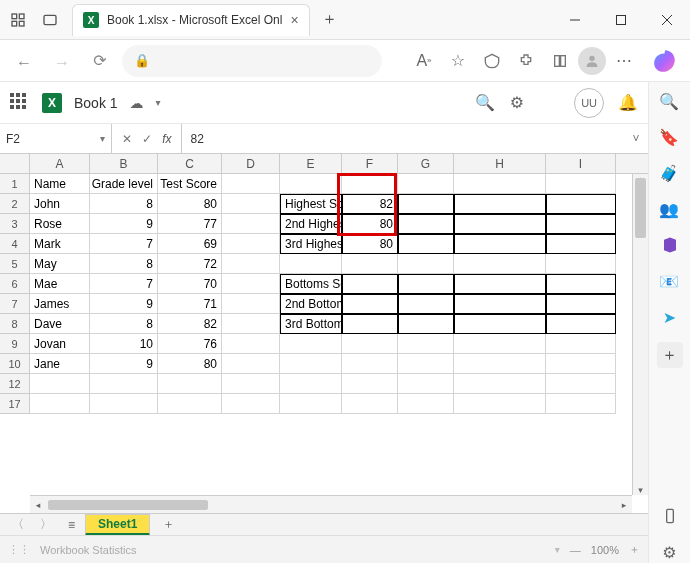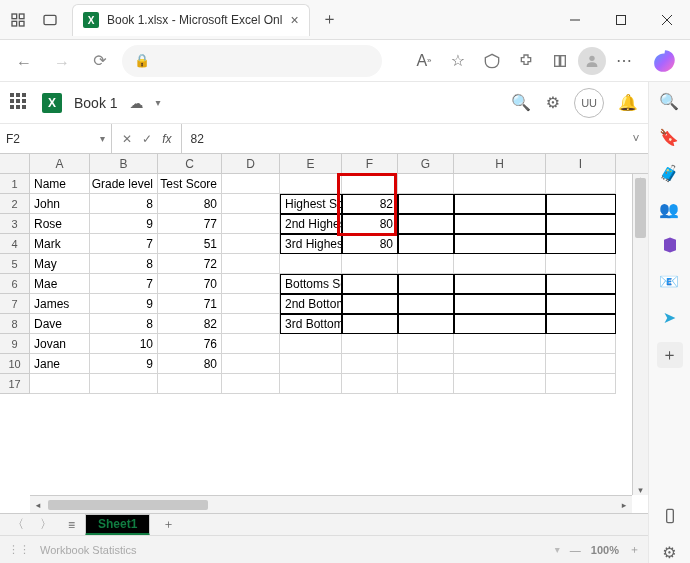--- a/index.html
+++ b/index.html
@@ -33,21 +33,21 @@
   .edge-sidebar .sb-plus { width:26px; height:26px; border-radius:4px; background:#eee; color:#555;}
   .edge-sidebar .spacer { flex:1; }
 
   
   .excel-header { height:42px; background:#fff; display:flex; align-items:center; padding:0 10px; gap:12px; border-bottom:1px solid #e8e8e8; margin-right:42px;}
   .app-launcher { width:20px; height:20px; display:grid; grid-template-columns:repeat(3,4px); grid-template-rows:repeat(3,4px); gap:2px;}
   .app-launcher span { background:#555; }
   .doc-name { font-size:14px; color:#333; }
   .cloud-icon { color:#666; font-size:14px;}
   .excel-header .right { margin-left:auto; display:flex; align-items:center; gap:14px;}
-  .user-badge { width:30px; height:30px; border-radius:50%; border:1px solid #bbb; display:flex; align-items:center; justify-content:center; font-size:11px; color:#666; background:#fff;}
+  .user-badge { width:30px; height:30px; border-radius:50%; border:1px solid #bbb; display:flex; align-items:center; justify-content:center; font-size:11px; color:#666; background:#fff;margin-left:36px;}
 
   
   .formula-row { height:30px; background:#fff; display:flex; align-items:center; border-bottom:1px solid #ccc; margin-right:42px; font-size:12px; color:#333;}
   .name-box { width:112px; height:100%; border-right:1px solid #ccc; display:flex; align-items:center; padding:0 6px; justify-content:space-between;}
   .name-box .dd { color:#777; font-size:10px;}
   .fb-btns { display:flex; align-items:center; gap:10px; padding:0 10px; color:#777; border-right:1px solid #ccc; height:100%;}
   .fx { font-style:italic; color:#555;}
   .formula-input { flex:1; padding:0 8px; display:flex; align-items:center;}
   .expand-fb { width:24px; color:#777; display:flex; align-items:center; justify-content:center;}
 
@@ -67,21 +67,21 @@
   .vscroll .thumb { position:absolute; top:4px; left:2px; right:2px; height:60px; background:#c8c8c8; border-radius:2px;}
   .vscroll .arrow { position:absolute; left:0; right:0; height:14px; display:flex; align-items:center; justify-content:center; color:#666; font-size:9px;}
   .hscroll-track { position:absolute; left:30px; right:16px; bottom:0; height:18px; background:#f3f3f3; border-top:1px solid #ccc; display:flex; align-items:center;}
   .hscroll-track .arrow { width:16px; text-align:center; color:#666; font-size:9px;}
   .hscroll-track .thumb { height:10px; width:160px; background:#c8c8c8; border-radius:2px; margin-left:2px;}
 
   
   .sheet-row { position:absolute; left:0; right:42px; bottom:28px; height:22px; background:#f3f3f3; border-top:1px solid #ccc; display:flex; align-items:center; padding-left:6px; gap:4px; font-size:12px;}
   .sheet-nav { color:#888; padding:0 6px;}
   .all-sheets { color:#666; padding:0 6px;}
-  .sheet-tab { background:#000000; border:1px solid #ccc; border-bottom:3px solid #107c41; padding:2px 12px; color:#107c41; font-weight:600;}
+  .sheet-tab { background:#fde047; border:1px solid #ccc; border-bottom:3px solid #107c41; padding:2px 12px; color:#107c41; font-weight:600;}
   .add-sheet { color:#666; padding:0 8px;}
 
   
   .status-row { position:absolute; left:0; right:42px; bottom:0; height:28px; background:#f3f3f3; border-top:1px solid #ddd; display:flex; align-items:center; padding:0 8px; font-size:11px; color:#aaa; gap:10px;}
   .status-row .mid { flex:1;}
 
   
   .cA{width:60px;} .cB{width:68px;} .cC{width:64px;} .cD{width:58px;} .cE{width:62px;} .cF{width:56px;} .cG{width:56px;} .cH{width:92px;} .cI{width:70px;}
 </style>
 </head>
@@ -284,21 +284,21 @@
         <div class="cell cE bordered">2nd Highest</div>
         <div class="cell cF num bordered">80</div>
         <div class="cell cG bordered"></div>
         <div class="cell cH bordered"></div>
         <div class="cell cI bordered"></div>
       </div>
       <div class="row">
         <div class="row-h">4</div>
         <div class="cell cA">Mark</div>
         <div class="cell cB num">7</div>
-        <div class="cell cC num">51</div>
+        <div class="cell cC num">69</div>
         <div class="cell cD"></div>
         <div class="cell cE bordered">3rd Highest</div>
         <div class="cell cF num bordered">80</div>
         <div class="cell cG bordered"></div>
         <div class="cell cH bordered"></div>
         <div class="cell cI bordered"></div>
       </div>
       <div class="row">
         <div class="row-h">5</div>
         <div class="cell cA">May</div>
@@ -357,20 +357,32 @@
         <div class="cell cF num"></div>
         <div class="cell cG"></div>
         <div class="cell cH"></div>
         <div class="cell cI"></div>
       </div>
       <div class="row">
         <div class="row-h">10</div>
         <div class="cell cA">Jane</div>
         <div class="cell cB num">9</div>
         <div class="cell cC num">80</div>
+        <div class="cell cD"></div>
+        <div class="cell cE"></div>
+        <div class="cell cF num"></div>
+        <div class="cell cG"></div>
+        <div class="cell cH"></div>
+        <div class="cell cI"></div>
+      </div>
+      <div class="row">
+        <div class="row-h">12</div>
+        <div class="cell cA"></div>
+        <div class="cell cB num"></div>
+        <div class="cell cC num"></div>
         <div class="cell cD"></div>
         <div class="cell cE"></div>
         <div class="cell cF num"></div>
         <div class="cell cG"></div>
         <div class="cell cH"></div>
         <div class="cell cI"></div>
       </div>
       <div class="row">
         <div class="row-h">17</div>
         <div class="cell cA"></div>
@@ -407,15 +419,15 @@
   <span class="sheet-tab">Sheet1</span>
   <span class="add-sheet">＋</span>
 </div>
 
 <div class="status-row">
   <span>⋮⋮</span>
   <span>Workbook Statistics</span>
   <span class="mid"></span>
   <span style="color:#bbb;font-size:10px;">▾</span>
   <span style="color:#999;">—</span>
-  <span style="color:#888;font-weight:bold;">100%</span>
+  <span style="color:#888;">100%</span>
   <span style="color:#999;">＋</span>
 </div>
 
 </body></html>

